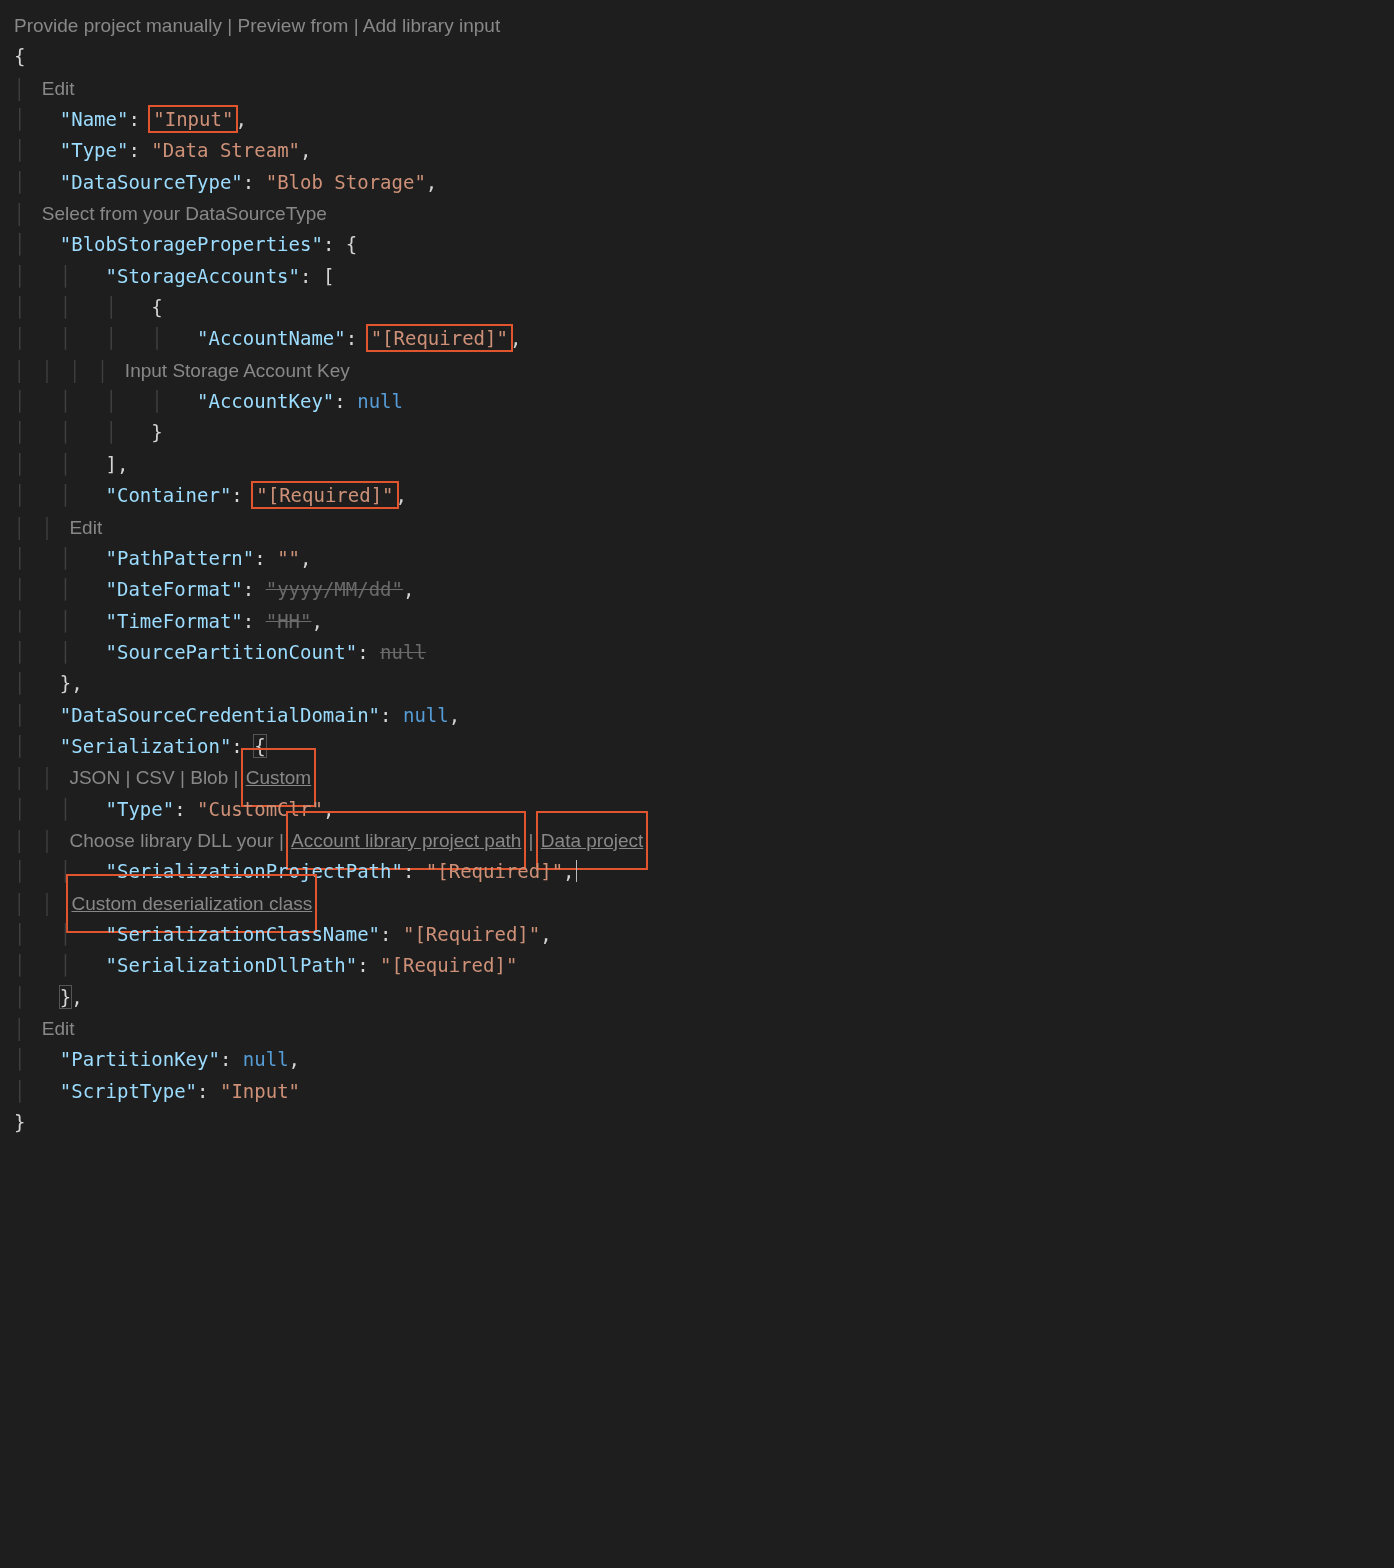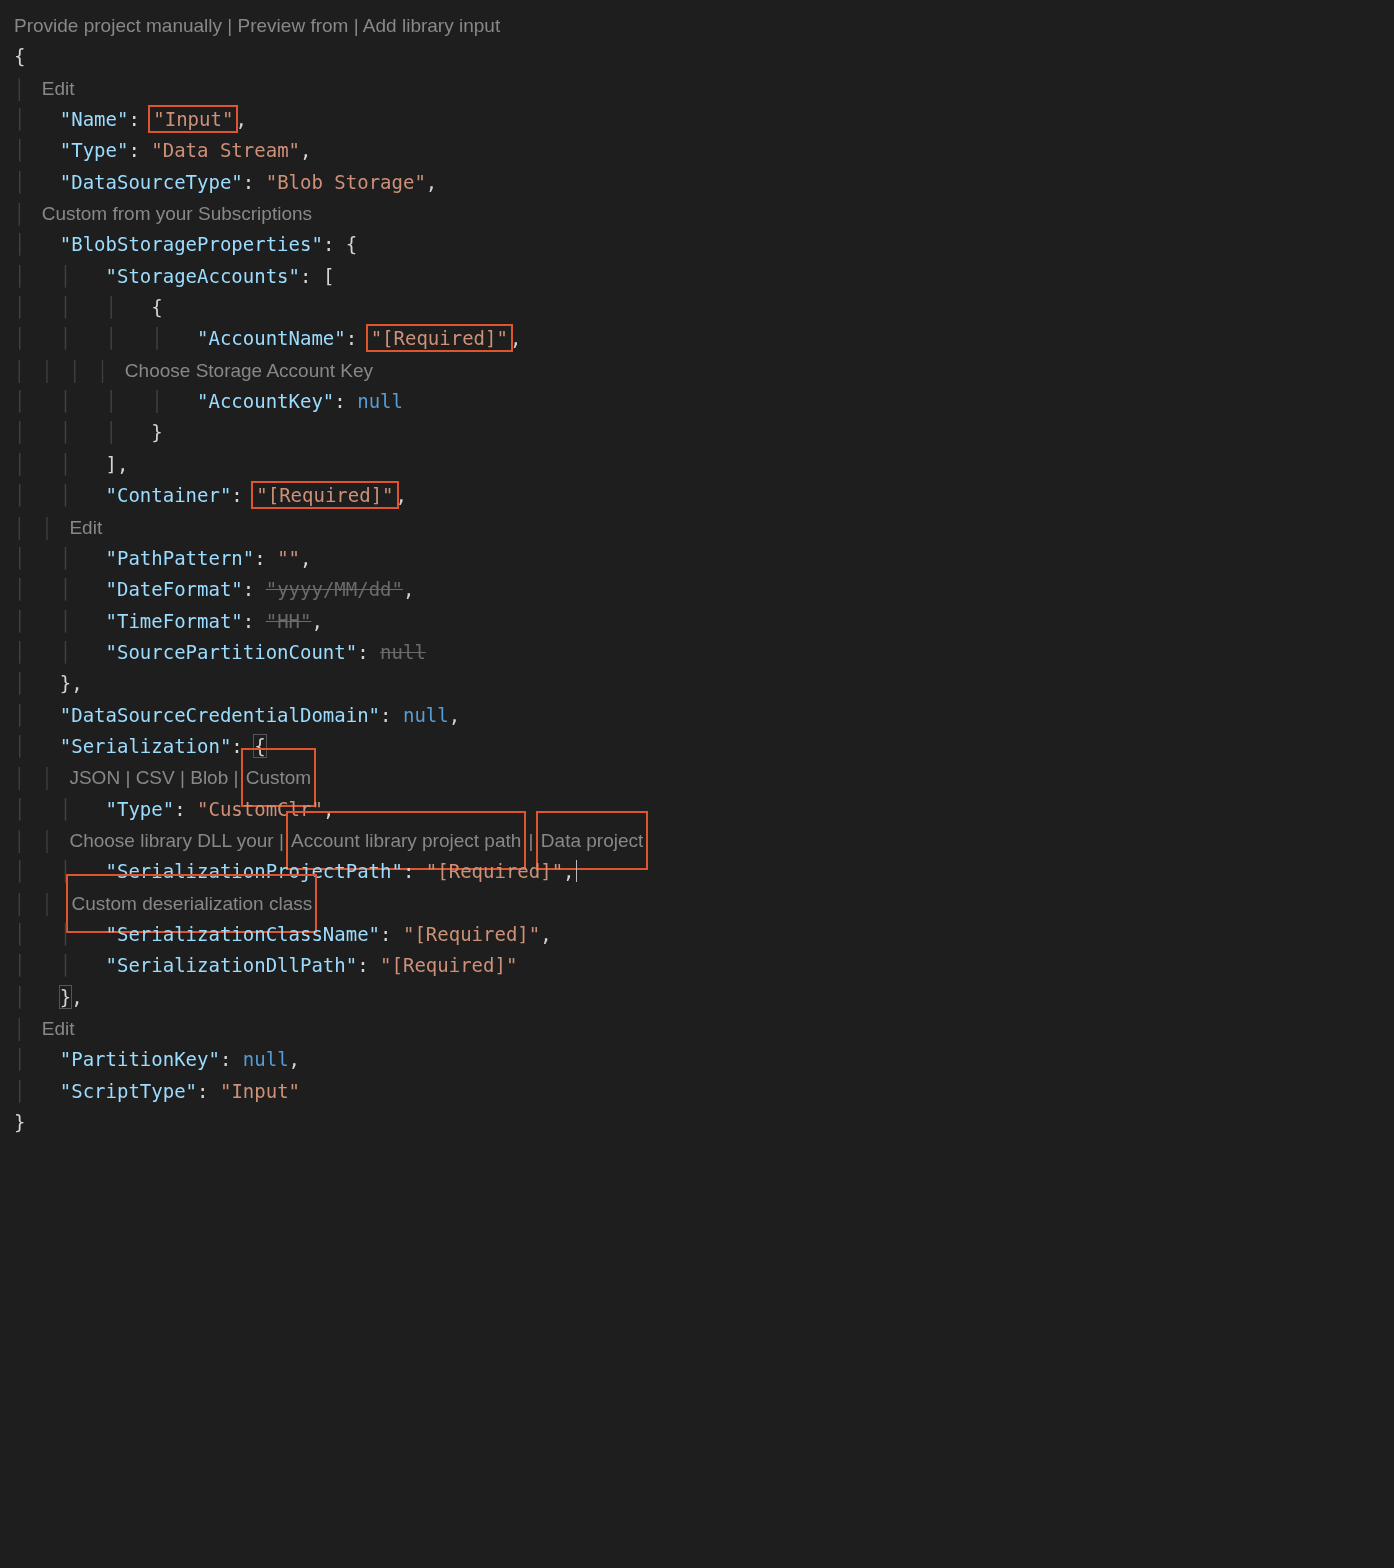--- a/index.html
+++ b/index.html
@@ -18,50 +18,50 @@
   .hint { color: #888; font-family: -apple-system, BlinkMacSystemFont, "Segoe UI", Helvetica, Arial, sans-serif; }
   .key { color: #9cdcfe; }
   .str { color: #ce9178; }
   .num { color: #569cd6; }
   .brace { color: #d4d4d4; }
   .bracket { color: #d4d4d4; }
   .punct { color: #d4d4d4; }
   .guide2 { color:#404040; }
   .strike { text-decoration: line-through; color: #6a6a6a; }
   .box { outline: 2px solid #e0552e; outline-offset: 1px; padding: 0 2px; }
-  .box-hint { outline: 2px solid #e0552e; outline-offset: 1px; padding: 16px 2px; }
+  .box-hint { outline: 2px solid #e0552e; outline-offset: 1px; padding: 16px 2px; text-decoration: underline; }
   .cursor { border-left: 1px solid #bbb; margin-left:1px;}
   .bracket-match { outline: 1px solid #555; }
 </style>
 </head>
 <body>
 
 <div class="line hint"><span>Provide project manually</span><span> | </span><span>Preview from</span><span> | </span><span>Add library input</span></div>
 
 <div class="line"><span class="brace">{</span></div>
 
 <div class="line hint"><span class="guide2">│   </span><span>Edit</span></div>
 
 <div class="line"><span class="guide2">│   </span><span class="key">"Name"</span><span class="punct">: </span><span class="str box">"Input"</span><span class="punct">,</span></div>
 
 <div class="line"><span class="guide2">│   </span><span class="key">"Type"</span><span class="punct">: </span><span class="str">"Data Stream"</span><span class="punct">,</span></div>
 
 <div class="line"><span class="guide2">│   </span><span class="key">"DataSourceType"</span><span class="punct">: </span><span class="str">"Blob Storage"</span><span class="punct">,</span></div>
 
-<div class="line hint"><span class="guide2">│   </span><span>Custom from your Subscriptions</span></div>
+<div class="line hint"><span class="guide2">│   </span><span>Select from your DataSourceType</span></div>
 
 <div class="line"><span class="guide2">│   </span><span class="key">"BlobStorageProperties"</span><span class="punct">: </span><span class="brace">{</span></div>
 
 <div class="line"><span class="guide2">│   │   </span><span class="key">"StorageAccounts"</span><span class="punct">: </span><span class="bracket">[</span></div>
 
 <div class="line"><span class="guide2">│   │   │   </span><span class="brace">{</span></div>
 
 <div class="line"><span class="guide2">│   │   │   │   </span><span class="key">"AccountName"</span><span class="punct">: </span><span class="str box">"[Required]"</span><span class="punct">,</span></div>
 
-<div class="line hint"><span class="guide2">│   │   │   │   </span><span>Choose Storage Account Key</span></div>
+<div class="line hint"><span class="guide2">│   │   │   │   </span><span>Input Storage Account Key</span></div>
 
 <div class="line"><span class="guide2">│   │   │   │   </span><span class="key">"AccountKey"</span><span class="punct">: </span><span class="num">null</span></div>
 
 <div class="line"><span class="guide2">│   │   │   </span><span class="brace">}</span></div>
 
 <div class="line"><span class="guide2">│   │   </span><span class="bracket">],</span></div>
 
 <div class="line"><span class="guide2">│   │   </span><span class="key">"Container"</span><span class="punct">: </span><span class="str box">"[Required]"</span><span class="punct">,</span></div>
 
 <div class="line hint"><span class="guide2">│   │   </span><span>Edit</span></div>

